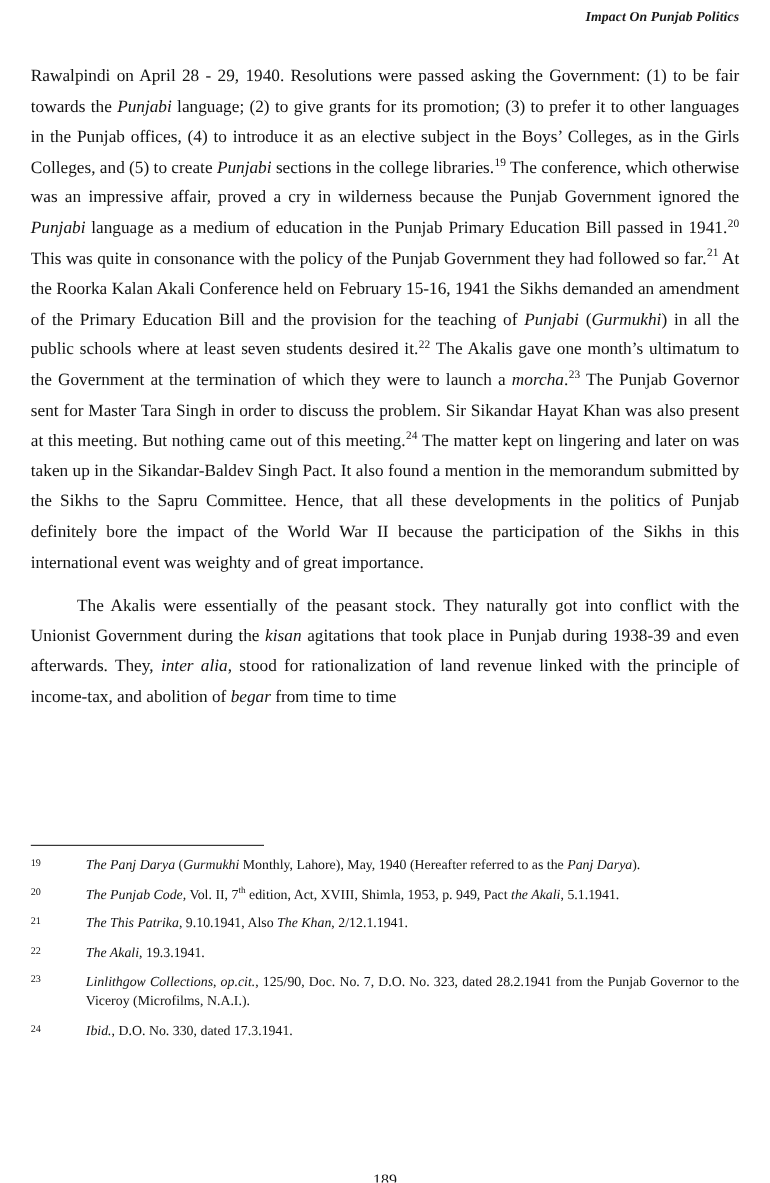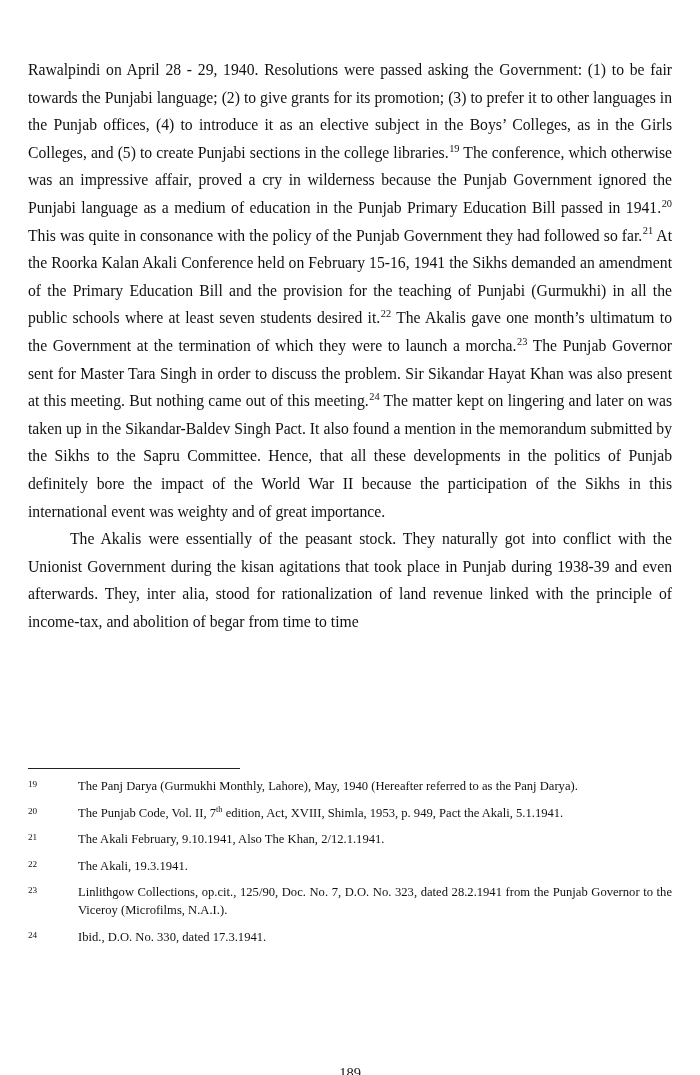--- a/index.html
+++ b/index.html
@@ -48,26 +48,26 @@
   p.para {
     margin: 0;
     text-align: justify;
     text-justify: inter-word;
     font-size: 15.7px;
     line-height: 27.6px;
     color: #111111;
     hyphens: none;
   }
   p.para + p.para {
-    margin-top: 0;
+    margin-top: 12px;
   }
   p.indented {
     text-indent: 42px;
   }
-  .it { }
+  .it { font-style: italic; }
   sup.fnref {
     font-size: 0.66em;
     vertical-align: super;
     line-height: 0;
     padding-left: 0.5px;
   }
 
   
   .footnotes {
     position: absolute;
@@ -118,20 +118,21 @@
     color: #111111;
     overflow: hidden;
     height: 17px;
   }
 </style>
 </head>
 <body>
 
 <div class="page">
 
+  <div class="running-header">Impact On Punjab Politics</div>
 
   <div class="body-block">
 
     <p class="para"><span>Rawalpindi on April 28 - 29, 1940. Resolutions were passed asking the Government: (1) to be fair towards the </span><span class="it">Punjabi</span><span> language; (2) to give grants for its promotion; (3) to prefer it to other languages in the Punjab offices, (4) to introduce it as an elective subject in the Boys’ Colleges, as in the Girls Colleges, and (5) to create </span><span class="it">Punjabi</span><span> sections in the college libraries.</span><sup class="fnref">19</sup><span> The conference, which otherwise was an impressive affair, proved a cry in wilderness because the Punjab Government ignored the </span><span class="it">Punjabi</span><span> language as a medium of education in the Punjab Primary Education Bill passed in 1941.</span><sup class="fnref">20</sup><span> This was quite in consonance with the policy of the Punjab Government they had followed so far.</span><sup class="fnref">21</sup><span> At the Roorka Kalan Akali Conference held on February 15-16, 1941 the Sikhs demanded an amendment of the Primary Education Bill and the provision for the teaching of </span><span class="it">Punjabi</span><span> (</span><span class="it">Gurmukhi</span><span>) in all the public schools where at least seven students desired it.</span><sup class="fnref">22</sup><span> The Akalis gave one month’s ultimatum to the Government at the termination of which they were to launch a </span><span class="it">morcha</span><span>.</span><sup class="fnref">23</sup><span> The Punjab Governor sent for Master Tara Singh in order to discuss the problem. Sir Sikandar Hayat Khan was also present at this meeting. But nothing came out of this meeting.</span><sup class="fnref">24</sup><span> The matter kept on lingering and later on was taken up in the Sikandar-Baldev Singh Pact. It also found a mention in the memorandum submitted by the Sikhs to the Sapru Committee. Hence, that all these developments in the politics of Punjab definitely bore the impact of the World War II because the participation of the Sikhs in this international event was weighty and of great importance.</span></p>
 
     <p class="para indented"><span>The Akalis were essentially of the peasant stock. They naturally got into conflict with the Unionist Government during the </span><span class="it">kisan</span><span> agitations that took place in Punjab during 1938-39 and even afterwards. They, </span><span class="it">inter alia</span><span>, stood for rationalization of land revenue linked with the principle of income-tax, and abolition of </span><span class="it">begar</span><span> from time to time</span></p>
 
   </div>
 
   <div class="footnotes">
@@ -143,21 +144,21 @@
       <span class="fn-body"><span></span><span class="it">The Panj Darya</span><span> (</span><span class="it">Gurmukhi</span><span> Monthly, Lahore), May, 1940 (Hereafter referred to as the </span><span class="it">Panj Darya</span><span>).</span></span>
     </div>
 
     <div class="fn">
       <span class="fn-num">20</span>
       <span class="fn-body"><span></span><span class="it">The Punjab Code,</span><span> Vol. II, 7</span><sup class="inline-sup">th</sup><span> edition, Act, XVIII, Shimla, 1953, p. 949, Pact </span><span class="it">the Akali</span><span>, 5.1.1941.</span></span>
     </div>
 
     <div class="fn">
       <span class="fn-num">21</span>
-      <span class="fn-body"><span></span><span class="it">The Akali February</span><span>, 9.10.1941, Also </span><span class="it">The Khan</span><span>, 2/12.1.1941.</span></span>
+      <span class="fn-body"><span></span><span class="it">The This Patrika</span><span>, 9.10.1941, Also </span><span class="it">The Khan</span><span>, 2/12.1.1941.</span></span>
     </div>
 
     <div class="fn">
       <span class="fn-num">22</span>
       <span class="fn-body"><span></span><span class="it">The Akali</span><span>, 19.3.1941.</span></span>
     </div>
 
     <div class="fn">
       <span class="fn-num">23</span>
       <span class="fn-body"><span></span><span class="it">Linlithgow Collections</span><span>, </span><span class="it">op.cit.</span><span>, 125/90, Doc. No. 7, D.O. No. 323, dated 28.2.1941 from the Punjab Governor to the Viceroy (Microfilms, N.A.I.).</span></span>

